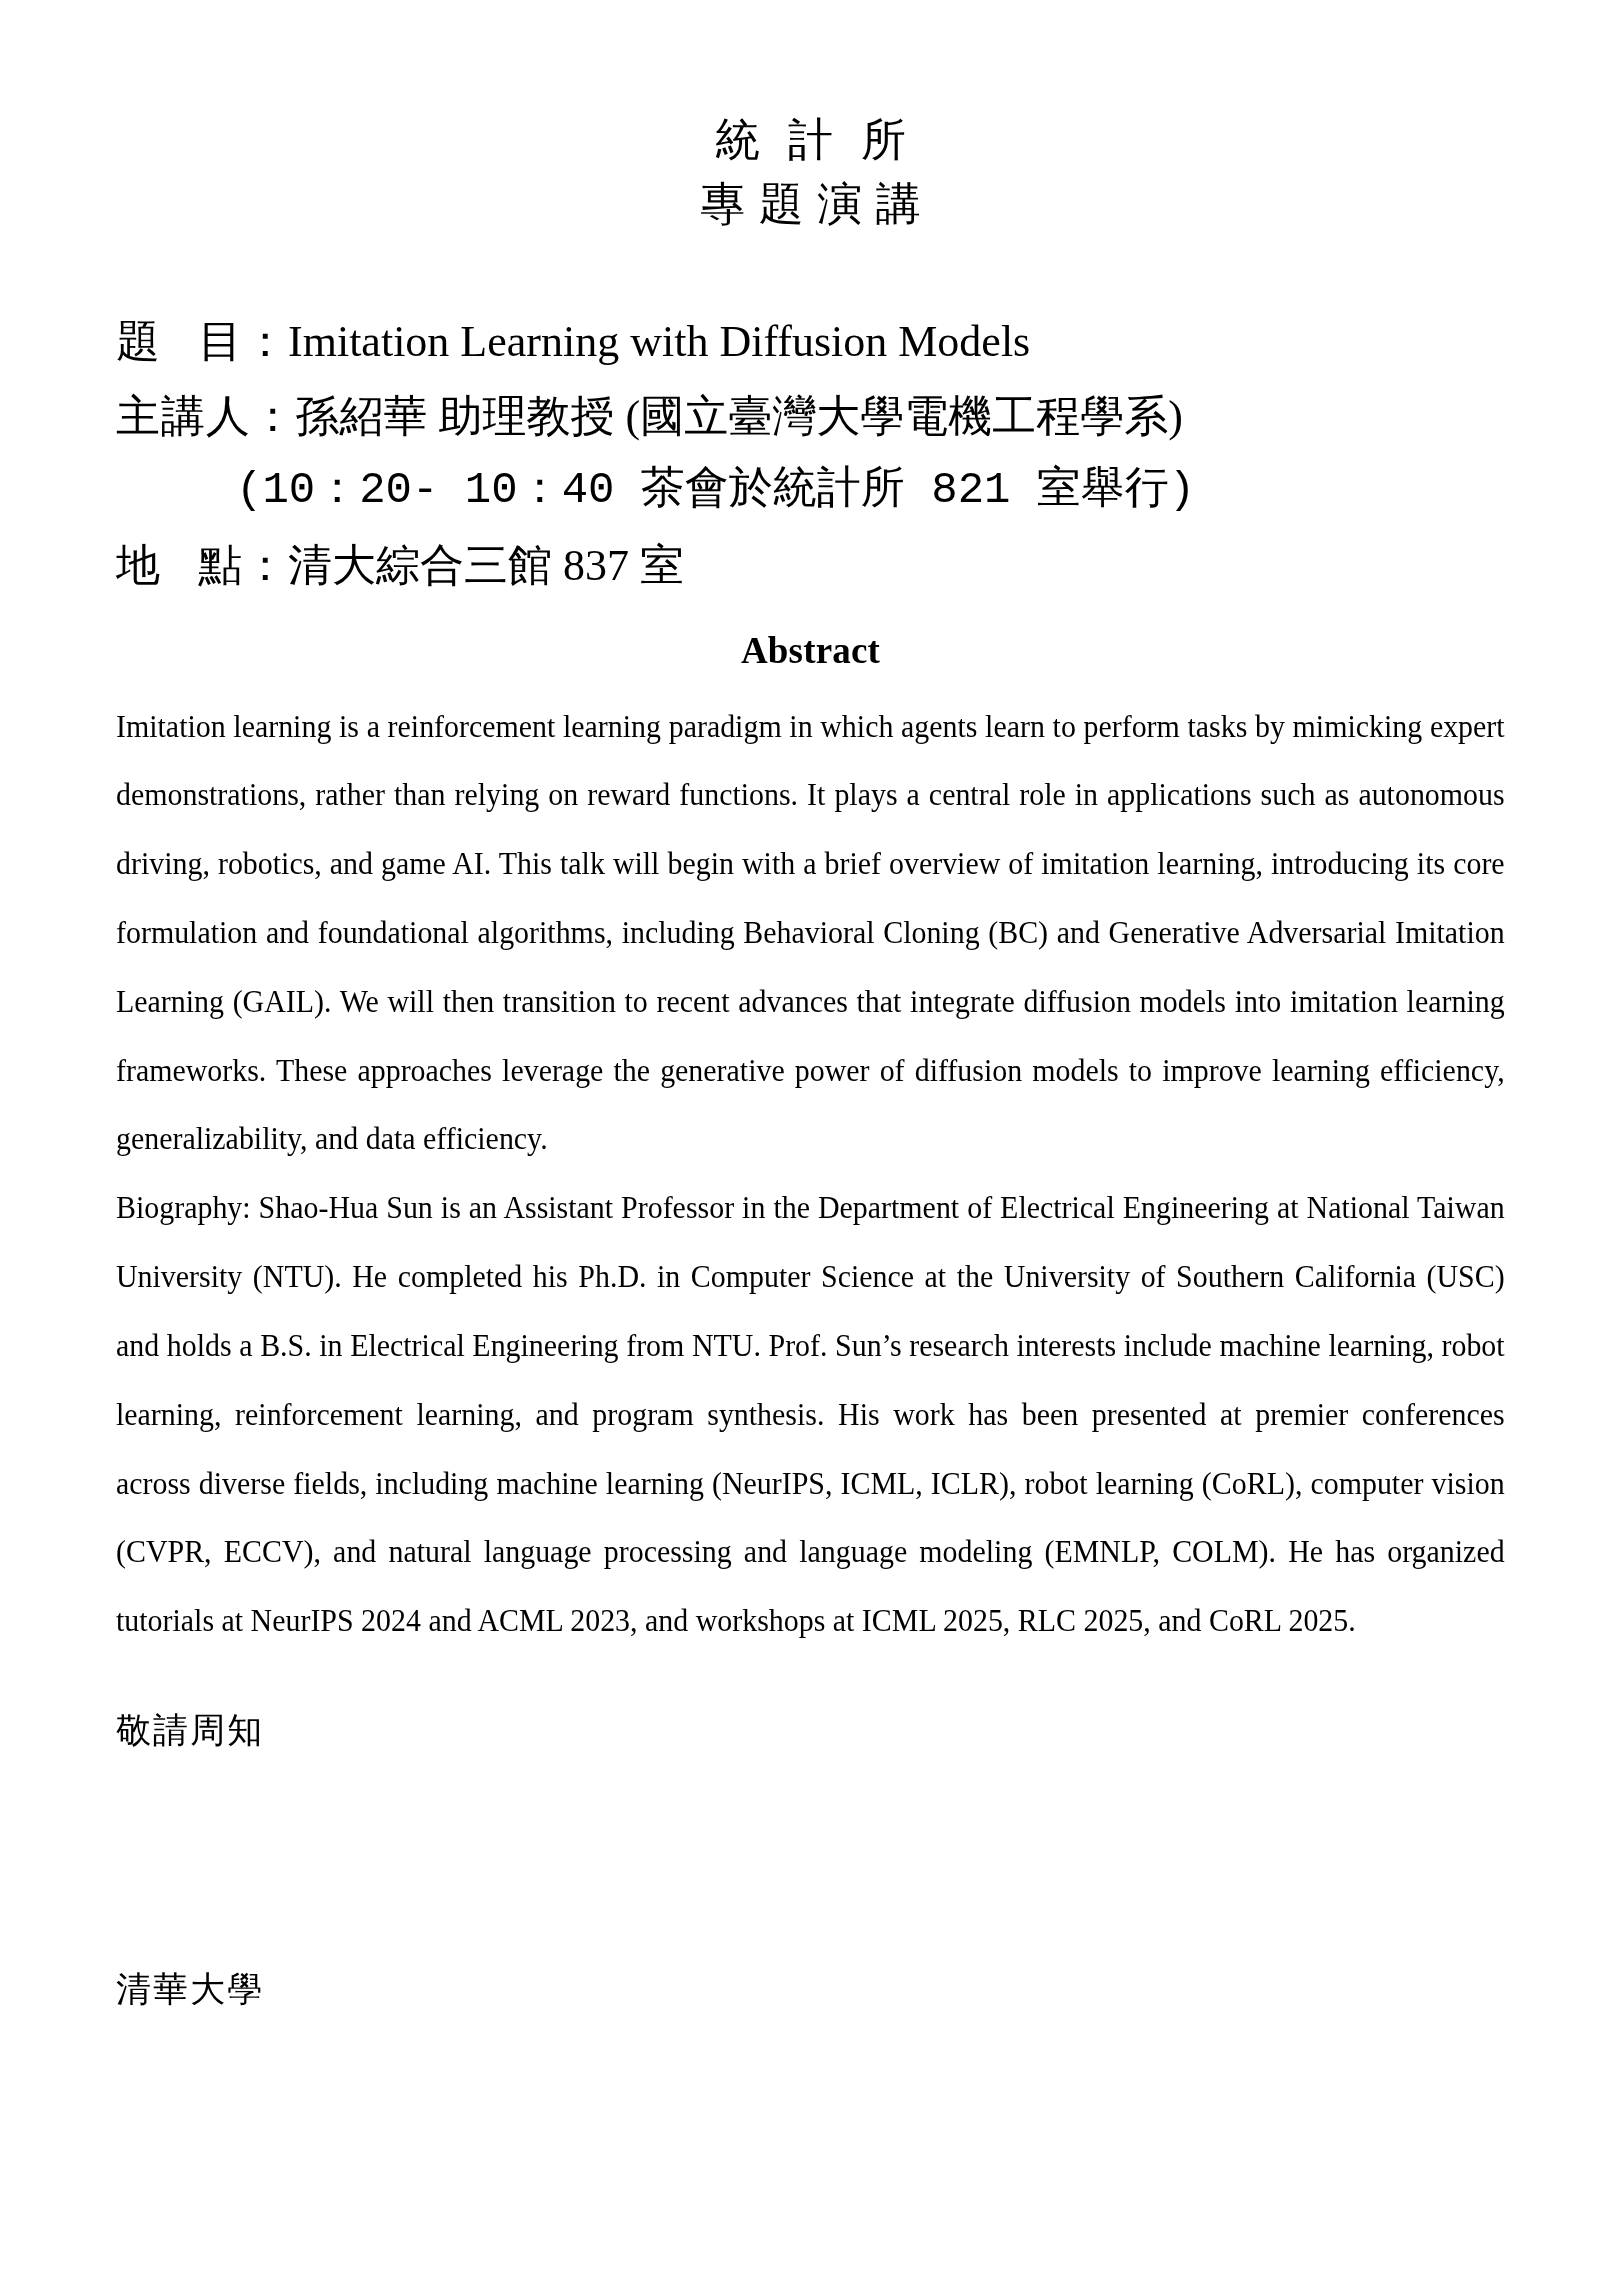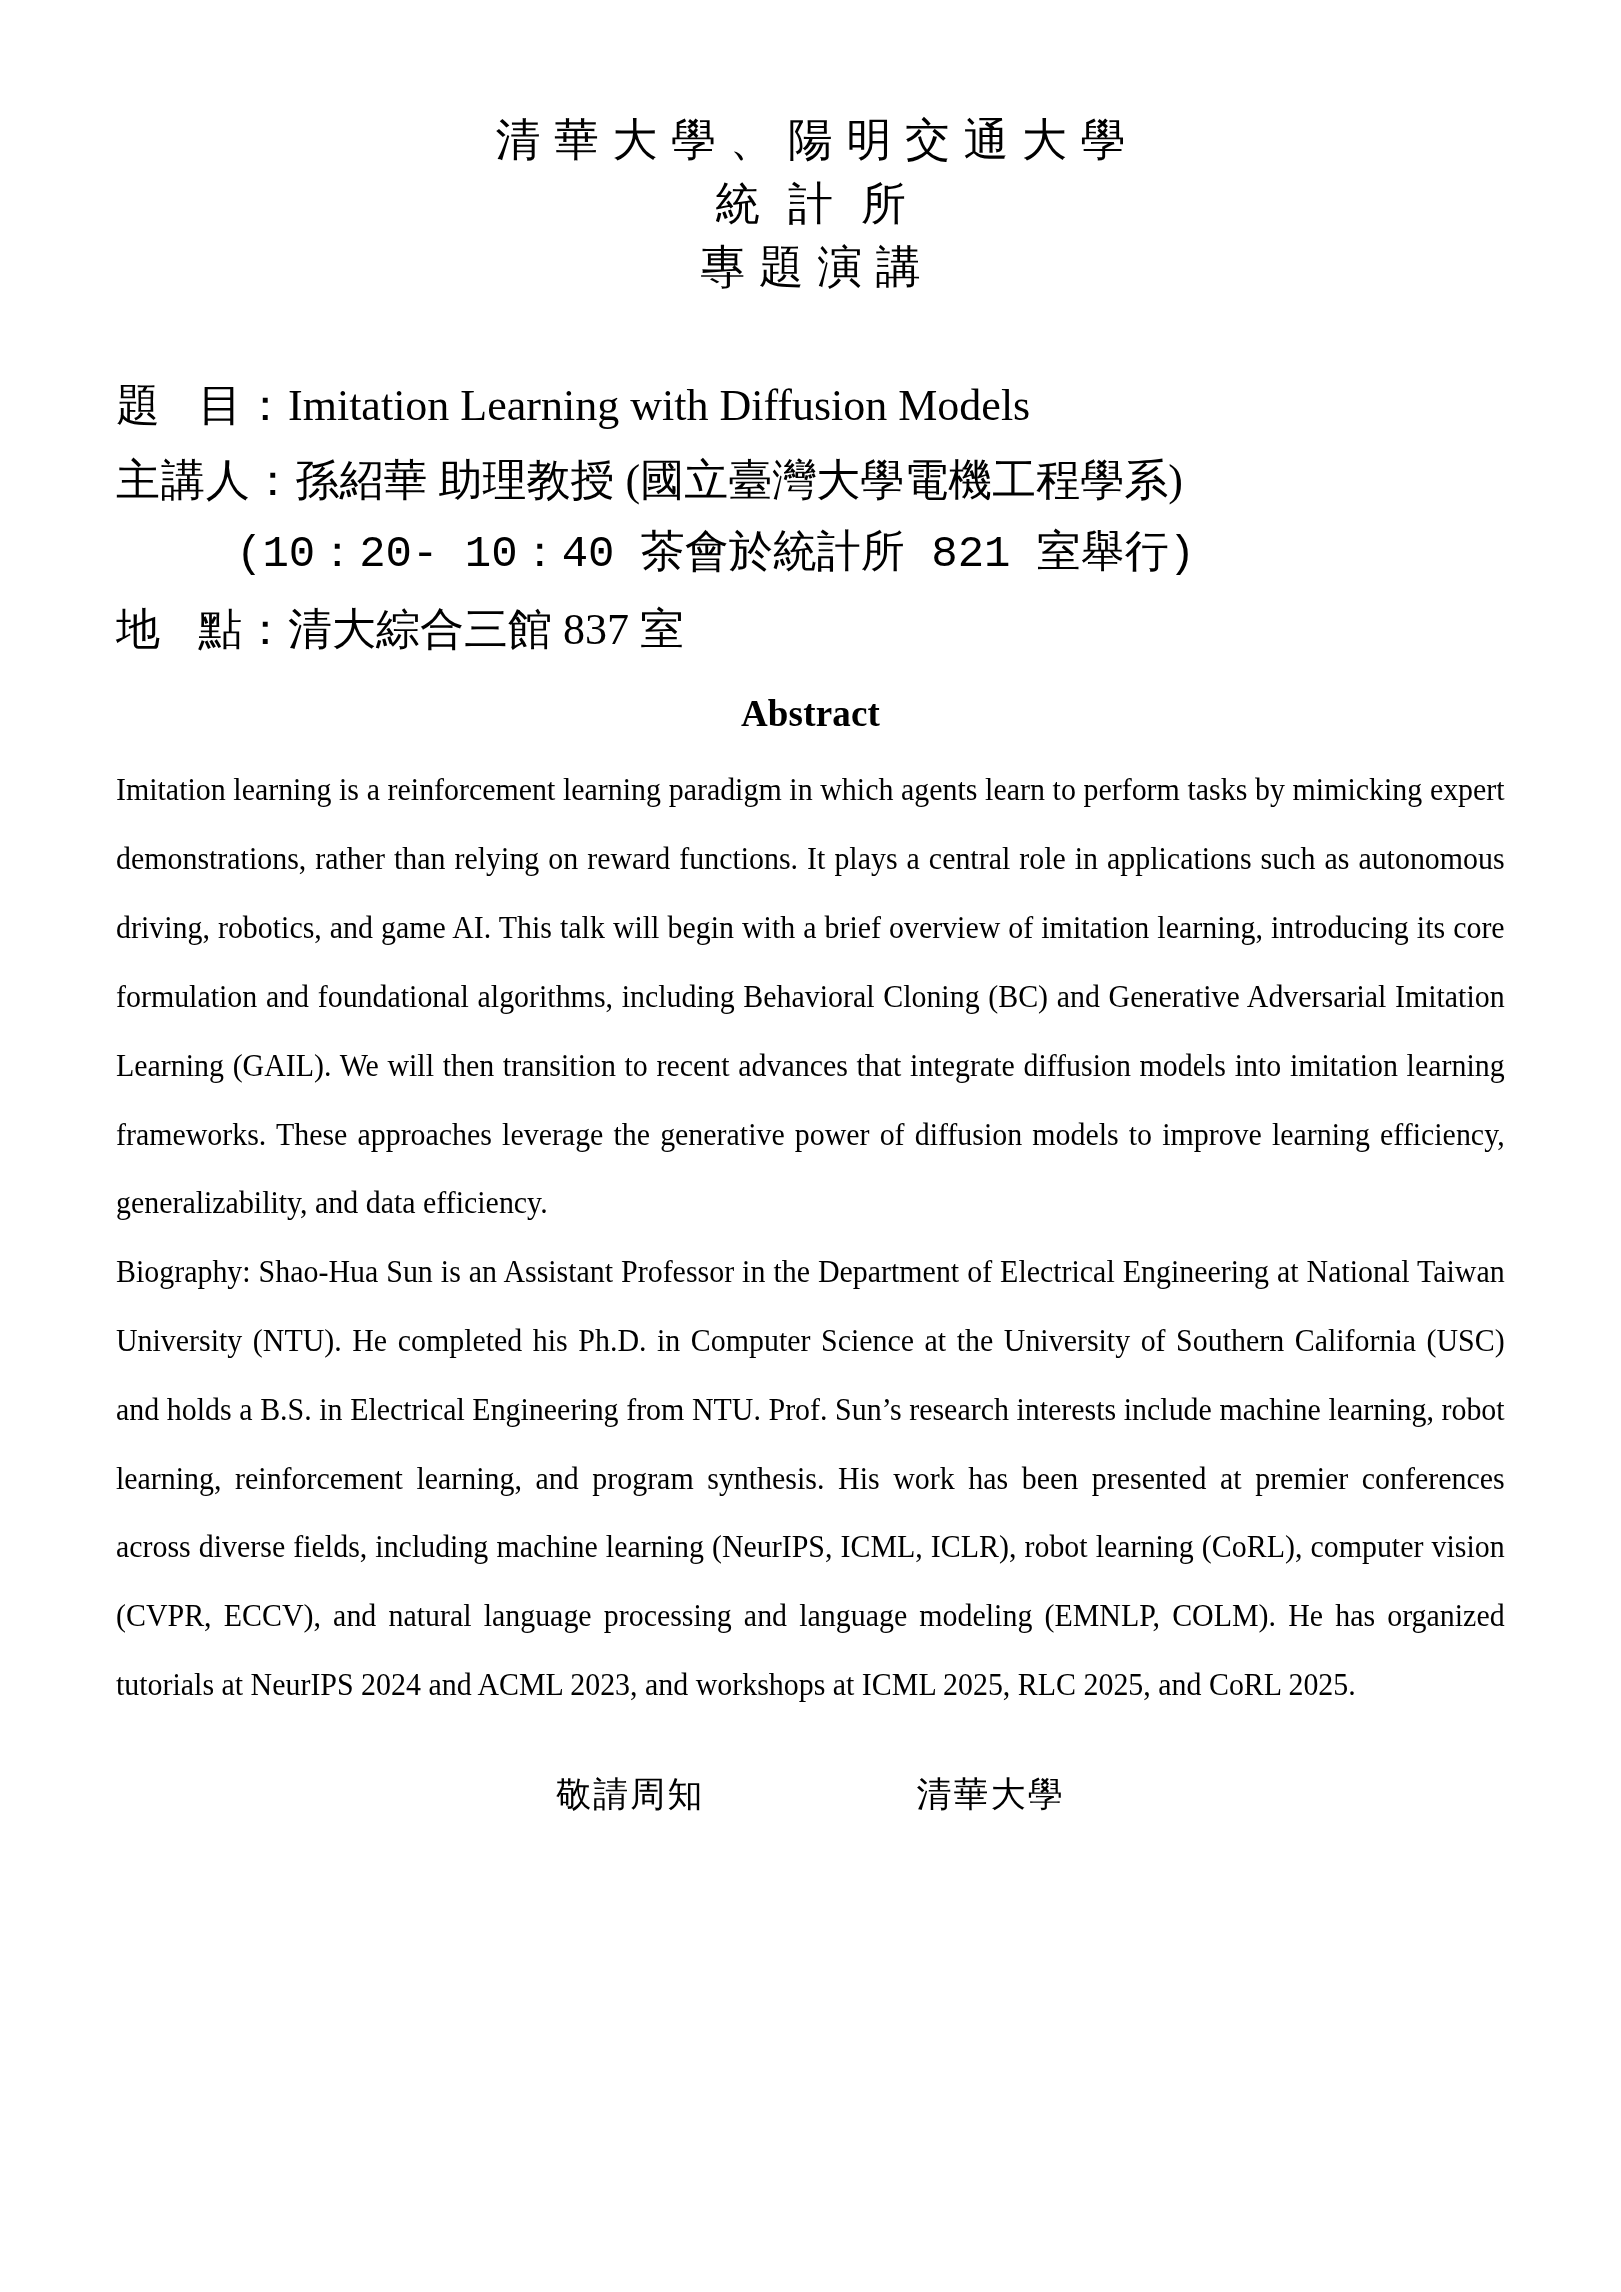--- a/index.html
+++ b/index.html
@@ -104,29 +104,29 @@
 
   
   .footer {
     margin-top: 51px;
     display: flex;
     justify-content: center;
     gap: 212px;
     font-family: "DejaVu Serif", "Liberation Serif", serif;
     font-size: 35px;
     letter-spacing: 0.06em;
+    flex-direction: column;
   }
 </style>
 </head>
 <body>
 
 <div class="page">
 
   <div class="header">
-    <div class="header-line l1">清華大學、陽明交通大學</div>
     <div class="header-line l2">統計所</div>
     <div class="header-line l3">專題演講</div>
   </div>
 
   <div class="info">
 
     <div class="info-row">
       <span class="info-label"><span>題</span><span class="gap"></span><span>目：</span></span><span class="info-value">Imitation Learning with Diffusion Models</span>
     </div>
 

